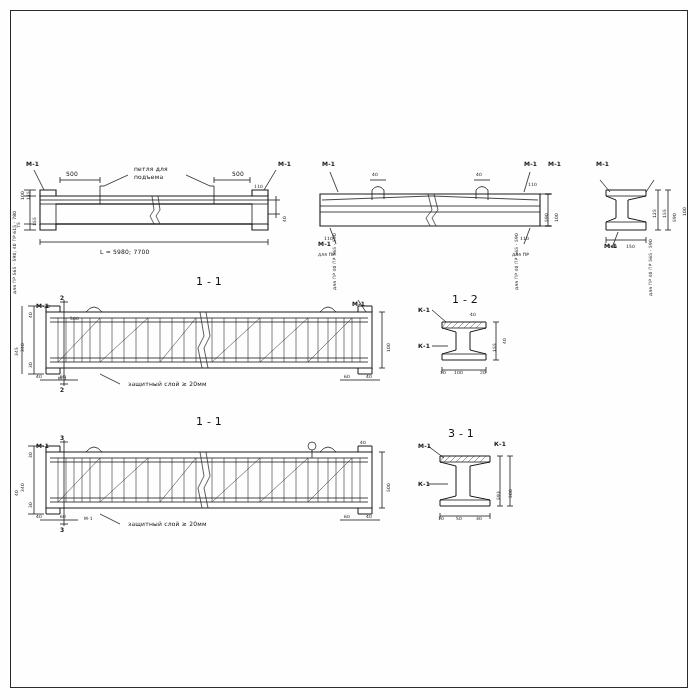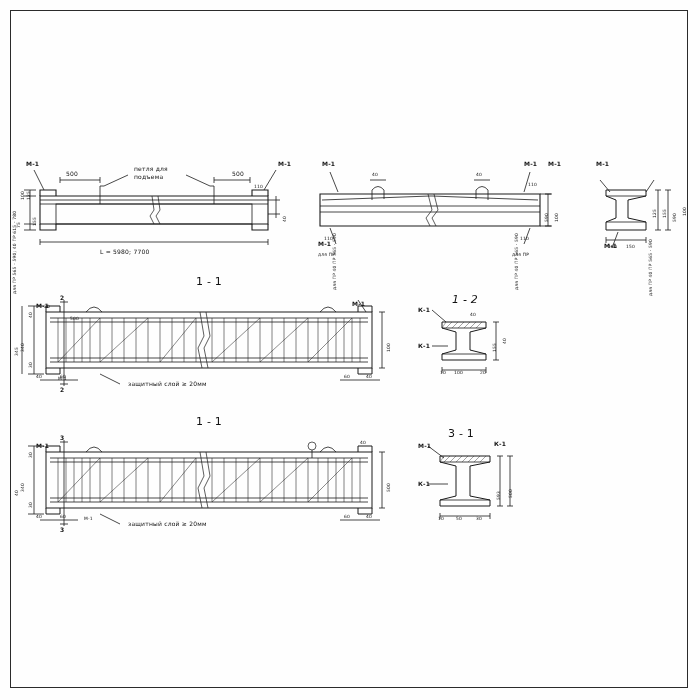--- a/index.html
+++ b/index.html
@@ -429,21 +429,21 @@
   <div class="lbl xs" style="left:344px; top:374px;">60</div>
   <div class="lbl xs" style="left:366px; top:374px;">40</div>
   <div class="lbl xs" style="left:58px; top:376px;">М-1</div>
   <div class="lbl xs rot90" style="left:20px; top:352px;">340</div>
   <div class="lbl xs rot90" style="left:28px; top:318px;">40</div>
   <div class="lbl xs rot90" style="left:28px; top:368px;">30</div>
   <div class="lbl xs rot90" style="left:14px; top:356px;">345</div>
   <div class="lbl xs rot90" style="left:386px; top:352px;">100</div>
   <div class="lbl xs" style="left:44px; top:304px;">20</div>
 
-  <div class="lbl md" style="left:452px; top:296px;font-style:italic;">1 - 2</div>
+  <div class="lbl md" style="left:452px; top:296px;">1 - 2</div>
   <div class="lbl b" style="left:418px; top:306px;">К-1</div>
   <div class="lbl b" style="left:418px; top:342px;">К-1</div>
   <div class="lbl xs" style="left:440px; top:370px;">10</div>
   <div class="lbl xs" style="left:454px; top:370px;">100</div>
   <div class="lbl xs" style="left:480px; top:370px;">20</div>
   <div class="lbl xs rot90" style="left:492px; top:352px;">155</div>
   <div class="lbl xs rot90" style="left:502px; top:344px;">40</div>
   <div class="lbl xs" style="left:470px; top:312px;">40</div>
 
   <div class="lbl md" style="left:196px; top:418px;">1 - 1</div>

